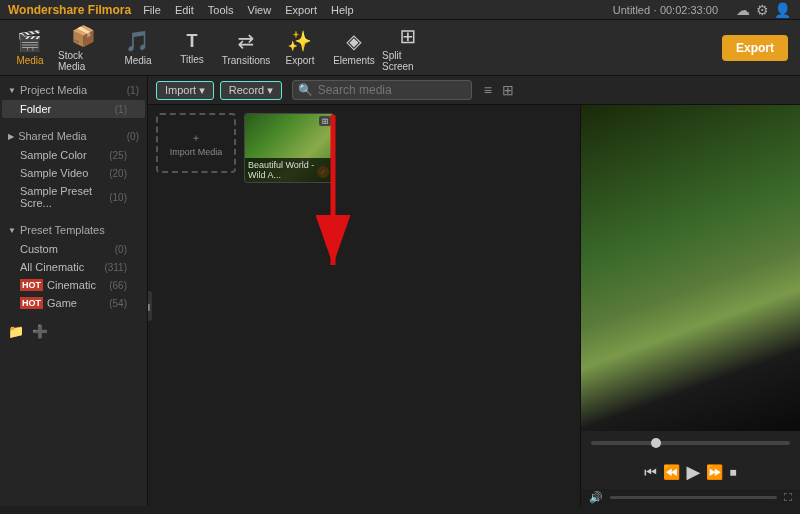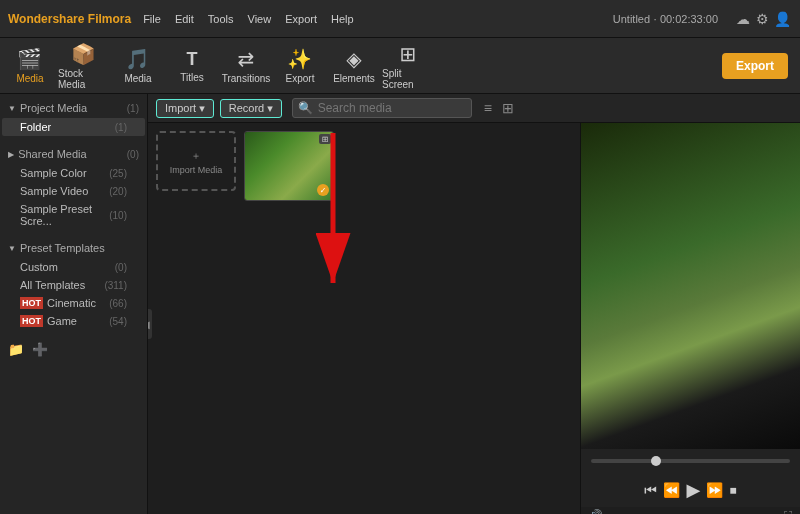--- a/index.html
+++ b/index.html
@@ -1,19 +1,19 @@
 <!DOCTYPE html>
 <html><head>
   <meta charset="utf-8">
   <style>
     * { box-sizing: border-box; margin: 0; padding: 0; }
     body { width: 800px; height: 514px; overflow: hidden; font-family: 'Segoe UI', Arial, sans-serif; font-size: 12px; background: #1e1e1e; color: #ccc; }
 
     
-    #topbar { display: flex; align-items: center; background: #2b2b2b; height: 38px; padding: 0 8px; border-bottom: 1px solid #111; }
+    #topbar { display: flex; align-items: center; background: #2b2b2b; height: 20px; padding: 0 8px; border-bottom: 1px solid #111; }
     #topbar .logo { color: #e8a020; font-weight: bold; font-size: 12px; margin-right: 12px; }
     #topbar .menu-items { display: flex; gap: 14px; font-size: 11px; color: #ccc; }
     #topbar .menu-items span { cursor: pointer; }
     #topbar .title { margin-left: auto; font-size: 11px; color: #aaa; margin-right: 12px; padding-left: 33px; }
     #topbar .cloud-icon { color: #aaa; font-size: 14px; margin-left: 6px; cursor: pointer; }
 
     
     #toolbar { display: flex; align-items: center; background: #2b2b2b; height: 56px; border-bottom: 1px solid #111; padding: 0 4px; gap: 2px; }
     .tool-item { display: flex; flex-direction: column; align-items: center; justify-content: center; width: 52px; height: 50px; cursor: pointer; border-radius: 4px; color: #ccc; font-size: 10px; gap: 2px; }
     .tool-item.active { color: #e8a020; }
@@ -160,21 +160,21 @@
     <div class="sidebar-section">
       <div class="sidebar-section-header">
         <span class="triangle">▼</span>
         <span>Preset Templates</span>
       </div>
       <div class="sidebar-item">
         <span>Custom</span>
         <span class="count">(0)</span>
       </div>
       <div class="sidebar-item">
-        <span>All Templates</span>
+        <span>All Cinematic</span>
         <span class="count">(311)</span>
       </div>
       <div class="sidebar-item">
         <span class="badge badge-hot">HOT</span>
         <span>Cinematic</span>
         <span class="count">(66)</span>
       </div>
       <div class="sidebar-item">
         <span class="badge badge-hot">HOT</span>
         <span>Game</span>
@@ -217,20 +217,21 @@
 
         <div class="media-add">
           <span>＋</span>
           <span style="font-size:9px;color:#888;text-align:center;">Import Media</span>
         </div>
 
         <div class="media-thumb" style="width:90px;height:70px;">
           <div style="width:100%;height:100%;background:linear-gradient(135deg,#2a5a1a,#4a8a2a,#8aaa4a,#3a7a2a);"></div>
           <div class="thumb-corner">⊞</div>
           <div class="thumb-check">✓</div>
+          <div class="thumb-name">Beautiful World - Wild A...</div>
         </div>
 
         <svg style="position:absolute;left:145px;top:0px;pointer-events:none;z-index:50;" width="80" height="200">
           <defs>
             <marker id="arrowhead" markerWidth="10" markerHeight="7" refX="10" refY="3.5" orient="auto">
               <polygon points="0 0, 10 3.5, 0 7" fill="#dd1111"></polygon>
             </marker>
           </defs>
           <line x1="40" y1="10" x2="40" y2="160" stroke="#dd1111" stroke-width="5" marker-end="url(#arrowhead)"></line>
         </svg>

